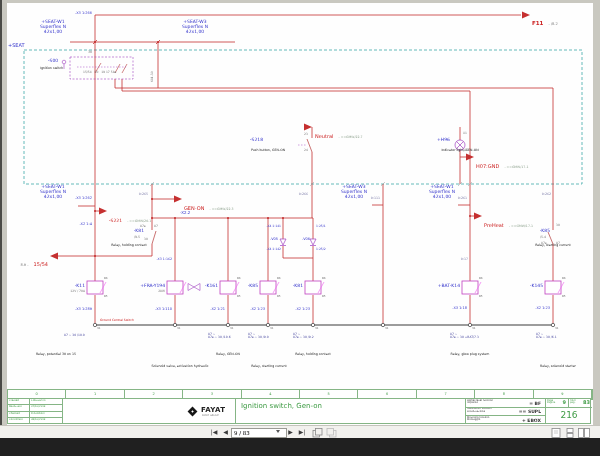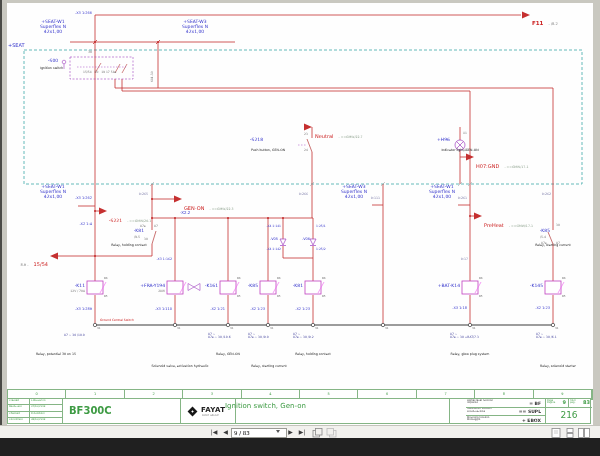--- a/index.html
+++ b/index.html
@@ -368,32 +368,29 @@
       <div class="tbrow f25" style="height:6.3px;">Realizzato</div>
       <div class="tbrow f25" style="height:6.3px;">Checked</div>
       <div class="tbrow f25" style="height:6.4px;border-bottom:none;">Controllato</div>
     </div>
     <div class="tb" style="left:22px;width:33px;">
       <div class="tbrow f25" style="height:6.3px;">L.Bazzarino</div>
       <div class="tbrow f25" style="height:6.3px;">07/10/2019</div>
       <div class="tbrow f25" style="height:6.3px;">R.Zamboni</div>
       <div class="tbrow f25" style="height:6.4px;border-bottom:none;">08/10/2019</div>
     </div>
-    <div class="tb" style="left:55px;width:118px;">
-      <div class="L grn b" style="left:6px;top:6px;font-size:10px;">BF300C</div>
-    </div>
     <div class="tb" style="left:173px;width:55px;">
       <svg class="viewicon" style="left:5px;top:6px;position:absolute;" width="13" height="13">
         <rect x="3" y="3" width="7" height="7" transform="rotate(45 6.5 6.5)" fill="#161616"></rect>
         <rect x="5.6" y="5.6" width="1.8" height="1.8" transform="rotate(45 6.5 6.5)" fill="#fff"></rect>
       </svg>
       <div class="L bk b" style="left:20px;top:7px;font-size:7px;letter-spacing:0.3px;">FAYAT</div>
       <div class="L gy" style="left:21px;top:15.5px;font-size:2.5px;">FAYAT GROUP</div>
     </div>
-    <div class="tb" style="left:212px;width:230px;">
+    <div class="tb" style="left:228px;width:230px;">
       <div class="L grn" style="left:5px;top:3px;font-size:7px;">Ignition switch, Gen-on</div>
     </div>
     <div class="tb" style="left:458px;width:80px;">
       <div class="tbrow" style="height:8.5px;position:relative;">
         <div class="L f25" style="left:1px;top:0.5px;">
             <div>Higher-level function</div>
             <div>Impianto</div>
           </div>
         <div class="L b" style="right:4px;top:1.5px;font-size:4.5px;">= BF</div>
       </div>

